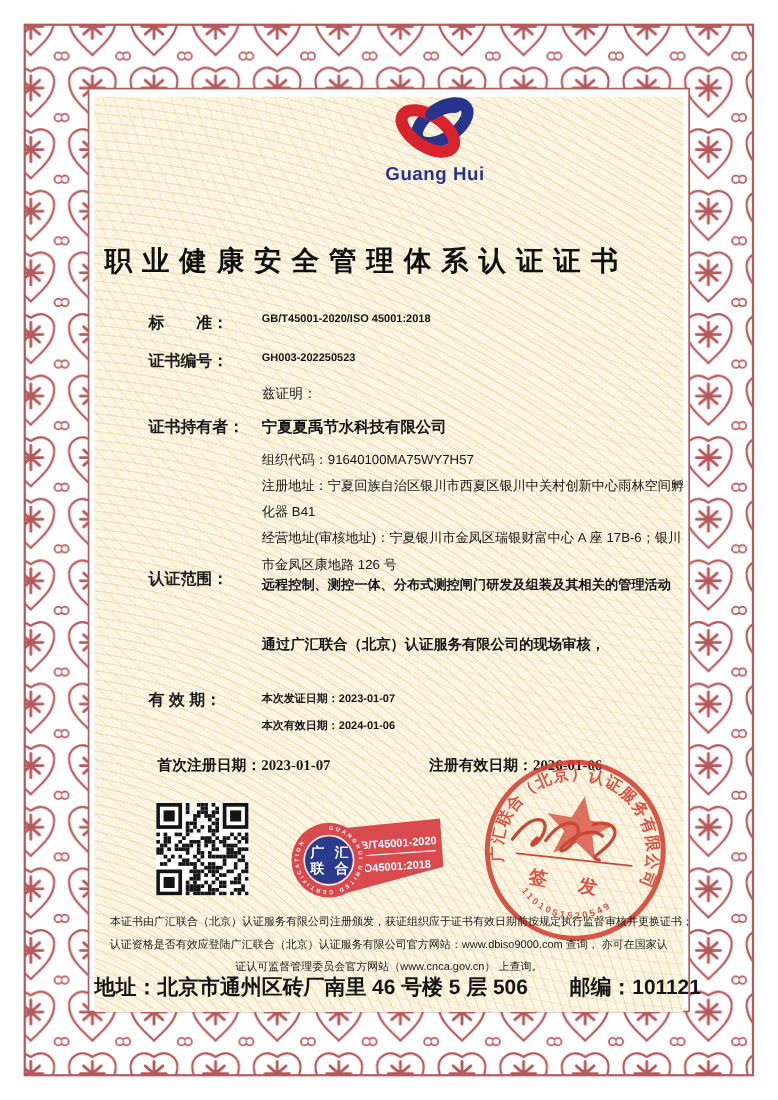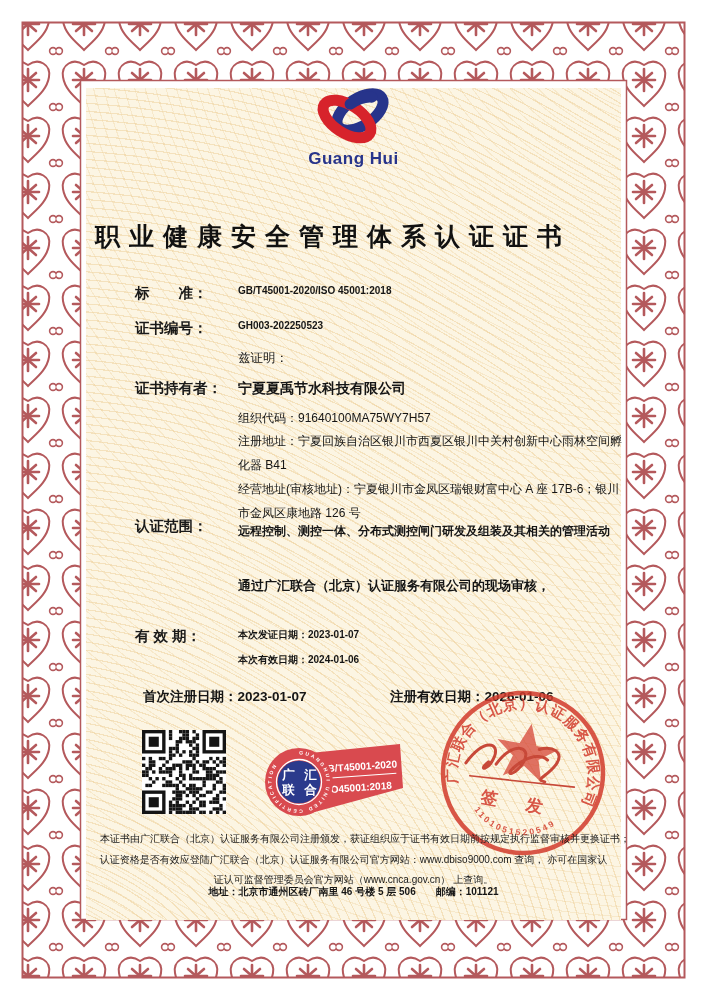--- a/index.html
+++ b/index.html
@@ -10,37 +10,37 @@
   }
   .abs{position:absolute;}
   svg.frame{position:absolute;left:0;top:0;}
   .inner{
     position:absolute;left:86px;top:88px;width:535px;height:832px;
     background-color:#fcf5e3;
     background-image:
       repeating-radial-gradient(circle at -12% 118%, rgba(238,209,156,.55) 0 1.2px, rgba(0,0,0,0) 1.2px 8px),
       repeating-radial-gradient(circle at 112% -18%, rgba(238,209,156,.35) 0 1.1px, rgba(0,0,0,0) 1.1px 10px);
   }
-  .logo-wrap{left:0;top:-2px;width:100%;display:flex;flex-direction:column;align-items:center;}
+  .logo-wrap{left:0;top:-2px;width:100%;display:flex;flex-direction:column;align-items:center;padding-left:42px;}
   .brand-name{color:#27348b;font-weight:bold;font-size:17px;margin-top:1px;letter-spacing:.5px;}
   .title{
     left:0;top:132px;width:100%;text-align:left;
     font-size:25px;font-weight:800;letter-spacing:9px;text-indent:9px;color:#111;
     white-space:nowrap;
   }
   .lbl{left:49px;font-size:14.5px;font-weight:800;color:#1a1a1a;white-space:nowrap;}
   .val{left:152px;font-size:10px;font-weight:700;color:#151515;white-space:nowrap;}
   .val-sm{left:152px;width:385px;font-size:12px;font-weight:400;line-height:24px;color:#151515;}
   .val-md{left:152px;width:382px;font-size:12px;font-weight:700;line-height:29px;color:#151515;}
   .intro{left:152px;font-size:12.5px;font-weight:400;}
-  .dates-row span{font-size:13.5px;font-weight:800;white-space:nowrap;}
+  .dates-row span{font-size:13.5px;font-weight:800;white-space:nowrap;font-family:Liberation Serif, serif;}
   .fineprint{left:4px;right:4px;top:741px;font-size:10px;font-weight:400;line-height:20.5px;color:#181818;text-align:center;}
   .fineprint .fp{white-space:nowrap;}
   .fineprint .fp.indent{text-indent:1em;}
-  .addr{left:0;top:797px;width:100%;text-align:center;font-size:10px;font-weight:800;white-space:nowrap;}
+  .addr{left:0;top:797px;width:100%;text-align:center;font-size:19px;font-weight:800;white-space:nowrap;}
   .qr{left:56px;top:642px;}
   .badge{left:172px;top:652px;}
   .seal{left:349px;top:597px;opacity:.85;}
 </style>
 </head>
 <body>
 
 <svg class="frame" width="707" height="1000" viewBox="0 0 707 1000" aria-hidden="true">
   <defs>
     <pattern id="bp" width="56" height="56" patternUnits="userSpaceOnUse">

